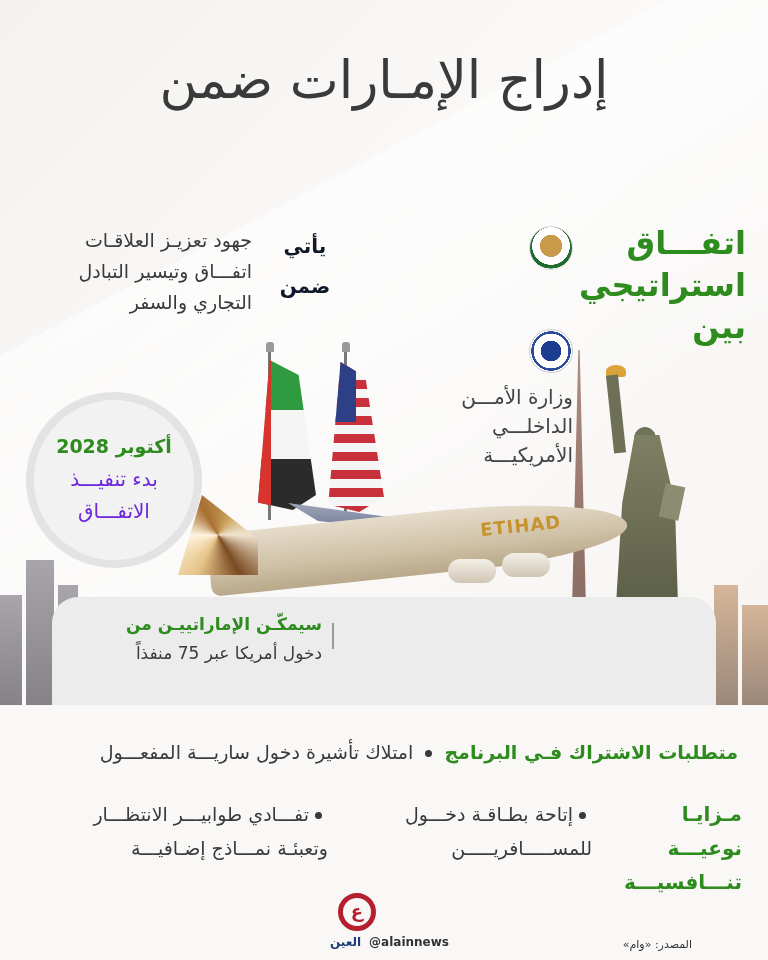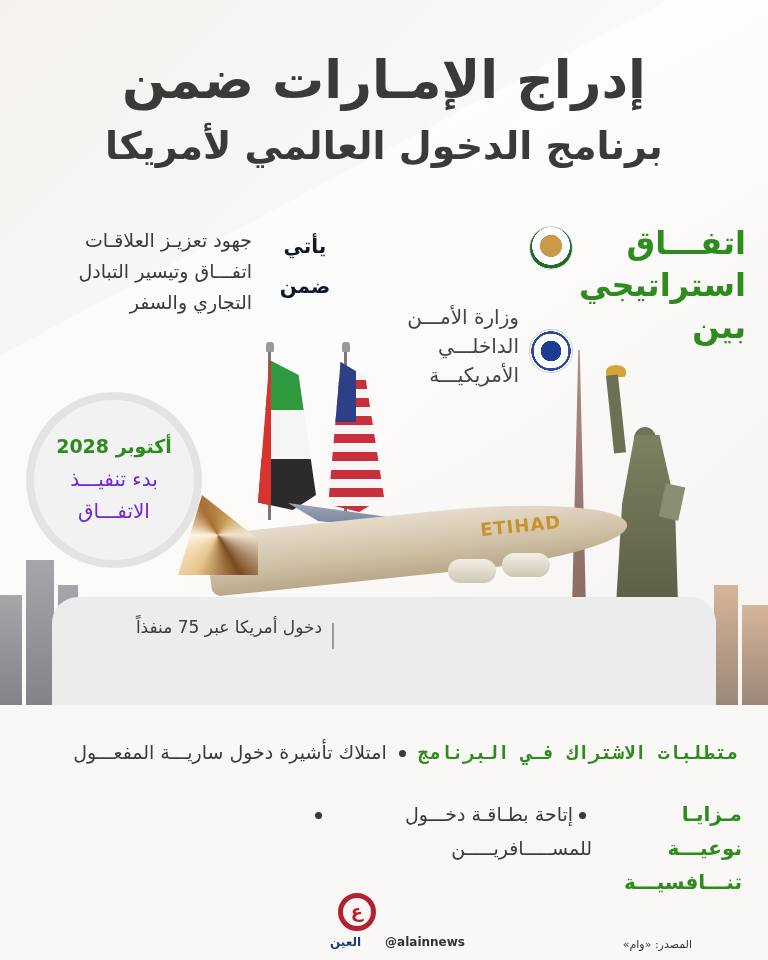--- a/index.html
+++ b/index.html
@@ -15,36 +15,36 @@
   
   .bg-band {
     position: absolute; left: -100px; top: 140px; width: 1100px; height: 360px;
     background: linear-gradient(180deg, rgba(255,255,255,0.6), rgba(255,255,255,0));
     transform: rotate(-28deg);
   }
 
   
   .title {
     position: absolute; top: 48px; left: 0; right: 0; text-align: center;
-    font-weight: bold; color: #3a3a3a;
+    font-weight: normal; color: #3a3a3a;
   }
   .title .line1 { font-size: 52px; line-height: 64px; letter-spacing: 0; }
   .title .line2 { font-size: 38px; line-height: 52px; margin-top: 8px; }
 
   
   .agreement-heading {
     position: absolute; right: 22px; top: 222px; width: 140px;
     color: #2e8b1e; font-weight: bold; font-size: 32px; line-height: 42px; text-align: right;
   }
   .ministry {
     position: absolute; display: flex; align-items: flex-start; gap: 10px;
     direction: rtl;
   }
   .ministry-uae { right: 195px; top: 226px; }
-  .ministry-us  { right: 195px; top: 303px; }
+  .ministry-us  { right: 195px; top: 303px; flex-direction: column; }
   .emblem {
     width: 44px; height: 44px; border-radius: 50%; flex: 0 0 44px;
     display: flex; align-items: center; justify-content: center;
   }
   .emblem-uae { background: radial-gradient(circle at 50% 45%, #c99a4a 0 35%, #fff 36% 60%, #1f6b2c 61% 72%, #fff 73%); border: 1px solid #ddd; }
   .emblem-dhs { background: radial-gradient(circle at 50% 50%, #1c3d8f 0 34%, #fff 35% 58%, #2a4a9c 59% 66%, #fff 67% 80%, #c33 81% 84%, #fff 85%); border: 1px solid #ccc; margin-top: 26px; }
   .ministry-text {
     font-size: 20px; line-height: 29px; color: #444; text-align: right; width: 150px;
   }
 
@@ -145,21 +145,21 @@
   .info-col .h { color: #2e8b1e; font-weight: bold; font-size: 17px; line-height: 26px; }
   .info-col .t { color: #3a3a3a; font-size: 17px; line-height: 28px; margin-top: 2px; }
   .info-divider { position: absolute; right: 382px; top: 26px; width: 2px; height: 26px; background: #9a9a9a; }
 
   
   .bottom-bg { position: absolute; left: 0; right: 0; top: 705px; bottom: 0; background: #f9f8f7; z-index: 0; }
   .req-row {
     position: absolute; right: 30px; top: 737px; width: 710px;
     font-size: 19px; line-height: 30px; text-align: right; white-space: nowrap; z-index: 2;
   }
-  .req-row .h { color: #2e8b1e; font-weight: bold; font-family: Liberation Mono, monospace; }
+  .req-row .h { color: #2e8b1e; font-weight: bold; }
   .req-row .t { color: #3a3a3a; }
   .bullet { display: inline-block; width: 7px; height: 7px; border-radius: 50%; background: #3a3a3a; margin: 0 6px; vertical-align: middle; }
 
   .adv-heading {
     position: absolute; right: 26px; top: 797px; width: 130px;
     color: #2e8b1e; font-weight: bold; font-size: 20px; line-height: 34px; text-align: right; z-index: 2;
   }
   .adv-item {
     position: absolute; top: 797px; font-size: 19px; line-height: 34px; color: #3a3a3a; text-align: right; z-index: 2;
   }
@@ -167,33 +167,32 @@
   .adv-item.two { right: 440px; width: 290px; }
 
   
   .footer-source { position: absolute; right: 76px; top: 930px; font-size: 11px; color: #333; z-index: 2; margin-top: 8px; }
   .footer-brand { position: absolute; left: 330px; top: 893px; display: flex; flex-direction: column; align-items: flex-start; z-index: 2; direction: ltr; }
   .brand-logo {
     width: 38px; height: 38px; border-radius: 50%; border: 5px solid #b5202e; margin-left: 8px;
     display: flex; align-items: center; justify-content: center;
     color: #b5202e; font-weight: bold; font-size: 18px; line-height: 1;
   }
-  .brand-row { display: flex; align-items: center; gap: 24px; margin-top: 4px; }
+  .brand-row { display: flex; align-items: center; gap: 8px; margin-top: 4px; }
   .brand-name { color: #1f3b78; font-weight: bold; font-size: 12px; }
   .brand-handle { color: #333; font-size: 12px; font-weight: bold; }
 </style>
 </head>
 <body>
 
 <div class="canvas">
   <div class="bg-band"></div>
 
   <div class="title">
     <div class="line1">إدراج الإمـارات ضمن</div>
-    <div class="line2">برنامج الدخول العالمي لأمريكا</div>
   </div>
 
   <div class="agreement-heading">اتفـــاق استراتيجي بين</div>
 
   <div class="ministry ministry-uae">
     <div class="emblem emblem-uae"></div>
   </div>
 
   <div class="ministry ministry-us">
     <div class="emblem emblem-dhs"></div>
@@ -241,38 +240,39 @@
   </div>
 
   <div class="date-circle">
     <div class="date">أكتوبر 2028</div>
     <div class="desc">بدء تنفيـــذ الاتفـــاق</div>
   </div>
 
   <div class="info-card">
     <div class="info-divider"></div>
     <div class="info-col left">
+      <div class="h">سيمكّـن الإماراتييـن من</div>
       <div class="t">دخول أمريكا عبر 75 منفذاً</div>
     </div>
   </div>
 
   <div class="bottom-bg"></div>
 
   <div class="req-row">
     <span class="h">متطلبات الاشتراك فـي البرنامج</span>
     <span class="bullet"></span>
     <span class="t">امتلاك تأشيرة دخول ساريـــة المفعـــول</span>
   </div>
 
   <div class="adv-heading">مـزايـا نوعيـــة تنـــافسيـــة</div>
   <div class="adv-item one">
     <span class="bullet"></span><span>إتاحة بطـاقـة دخـــول للمســـــافريـــــن</span>
   </div>
   <div class="adv-item two">
-    <span class="bullet"></span>
+    <span class="bullet"></span><span>تفـــادي طوابيـــر الانتظـــار وتعبئـة نمـــاذج إضـافيـــة</span>
   </div>
 
   <div class="footer-brand">
     <div class="brand-logo">ع</div>
     <div class="brand-row">
       <span class="brand-name">العين</span>
       <span class="brand-handle">@alainnews</span>
     </div>
   </div>
   <div class="footer-source">المصدر: «وام»</div>

